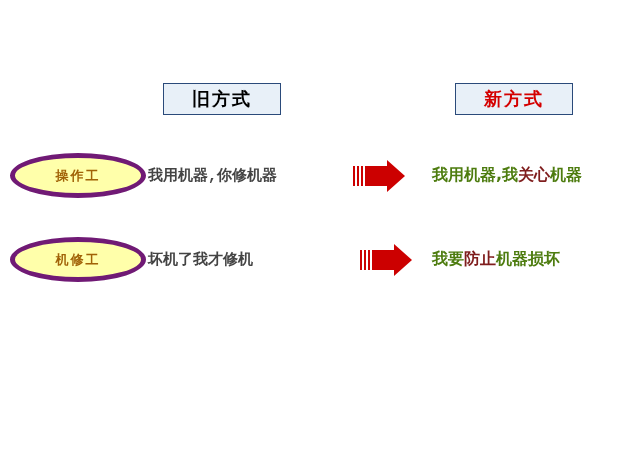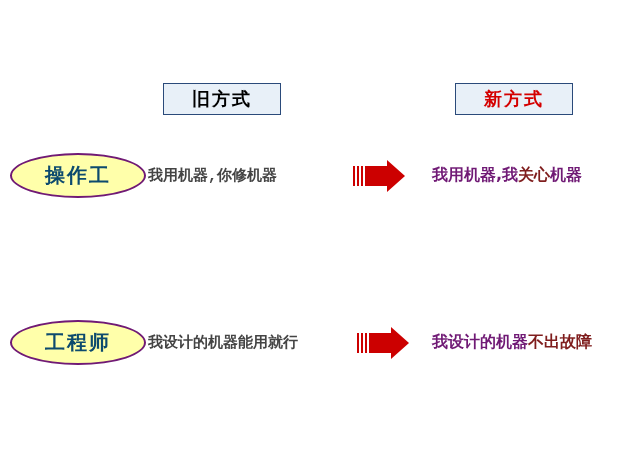--- a/index.html
+++ b/index.html
@@ -58,23 +58,23 @@
 
   
   .role-ellipse {
     position: absolute;
     left: 10px;
     top: 5px;
     width: 136px;
     height: 45px;
     border-radius: 50%;
     background: #ffffaa;
-    border: 2px solid #701a75;
-    color: #0c4a6e;
-    font-size: 20px;
+    border: 5px solid #701a75;
+    color: #a16207;
+    font-size: 13px;
     font-weight: bold;
     letter-spacing: 2px;
     display: flex;
     align-items: center;
     justify-content: center;
     box-sizing: border-box;
   }
 
   
   .old-text {
@@ -127,21 +127,21 @@
   .new-text {
     position: absolute;
     top: 5px;
     height: 45px;
     display: flex;
     align-items: center;
     font-size: 16px;
     font-weight: bold;
     white-space: nowrap;
   }
-  .seg-blue { color: #701a75; }
+  .seg-blue { color: #4d7c0f; }
   .seg-red { color: #7f1d1d; }
 
   
   #row-0 .arrow-wrap { left: 353px; }
   #row-1 .arrow-wrap { left: 360px; }
   #row-2 .arrow-wrap { left: 357px; }
   #row-0 .new-text { left: 432px; }
   #row-1 .new-text { left: 432px; }
   #row-2 .new-text { left: 432px; }
 </style>
@@ -166,32 +166,33 @@
       <div class="arrow-body"></div>
       <div class="arrow-head"></div>
     </div>
     <div class="new-text">
       <span class="seg-blue">我用机器,我</span>
       <span class="seg-red">关心</span>
       <span class="seg-blue">机器</span>
     </div>
   </div>
 
-
-  <div class="row" id="row-2">
-    <div class="role-ellipse">工程师</div>
-    <div class="old-text">我设计的机器能用就行</div>
+  <div class="row" id="row-1">
+    <div class="role-ellipse">机修工</div>
+    <div class="old-text">坏机了我才修机</div>
     <div class="arrow-wrap">
       <div class="arrow-stripes">
         <div class="stripe"></div>
           <div class="stripe"></div>
           <div class="stripe"></div>
       </div>
       <div class="arrow-body"></div>
       <div class="arrow-head"></div>
     </div>
     <div class="new-text">
-      <span class="seg-blue">我设计的机器</span>
-      <span class="seg-red">不出故障</span>
+      <span class="seg-blue">我要</span>
+      <span class="seg-red">防止</span>
+      <span class="seg-blue">机器损坏</span>
     </div>
   </div>
+
 
 </div>
 
 </body></html>

